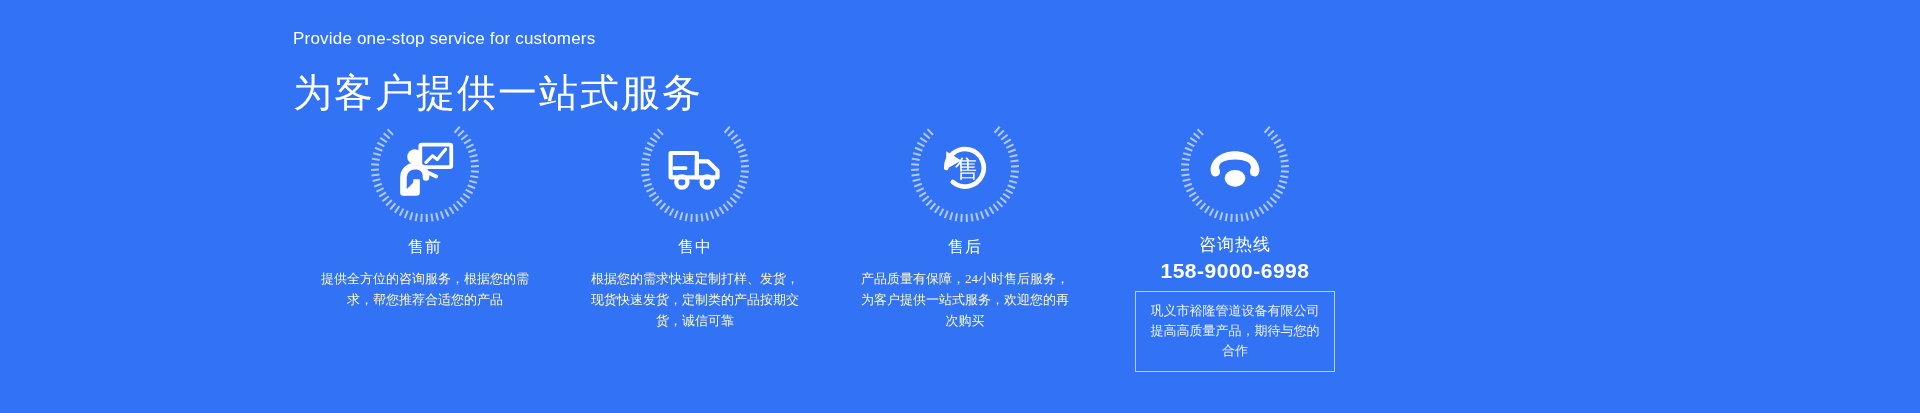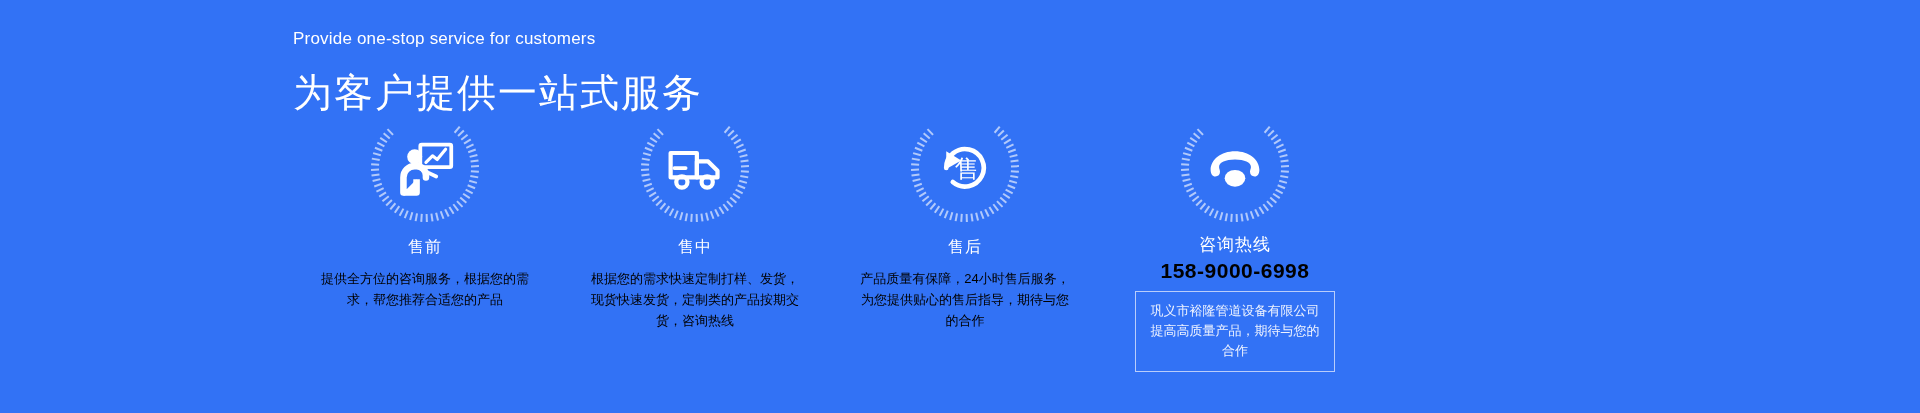--- a/index.html
+++ b/index.html
@@ -95,38 +95,39 @@
     font-size: 16px;
     line-height: 28px;
     color: #ffffff;
     font-weight: 400;
     letter-spacing: 1px;
   }
   .card-desc {
     margin-top: 7px;
     font-size: 13px;
     line-height: 21px;
-    color: #000000;
+    color: #fef9c3;
     font-weight: 400;
     width: 220px;
+    font-family: Liberation Serif, serif;
   }
 
   
   .hotline-title {
     margin-top: 9px;
     font-size: 17px;
     line-height: 24px;
     color: #ffffff;
     letter-spacing: 1px;
   }
   .hotline-number {
     margin-top: 1px;
     font-size: 21px;
     line-height: 26px;
-    color: #000000;
+    color: #ffffff;
     font-weight: bold;
     letter-spacing: .5px;
   }
   .hotline-box {
     margin-top: 7px;
     width: 200px;
     border: 1px solid #b9cdfb;
     padding: 9px 10px 10px;
     box-sizing: border-box;
     font-size: 13px;
@@ -267,21 +268,21 @@
         </svg>
         <svg class="glyph" viewBox="0 0 64 64">
           <path d="M6 16 h28 v26 h-28 z" fill="none" stroke="#ffffff" stroke-width="4.5" stroke-linejoin="round"></path>
           <path d="M34 25 h12 l10 10 v7 h-22 z" fill="none" stroke="#ffffff" stroke-width="4.5" stroke-linejoin="round"></path>
           <line x1="10" y1="32" x2="22" y2="32" stroke="#ffffff" stroke-width="4" stroke-linecap="round"></line>
           <circle cx="18" cy="47" r="6" fill="none" stroke="#ffffff" stroke-width="4.5"></circle>
           <circle cx="45" cy="47" r="6" fill="none" stroke="#ffffff" stroke-width="4.5"></circle>
         </svg>
       </div>
       <div class="card-title">售中</div>
-      <div class="card-desc">根据您的需求快速定制打样、发货，现货快速发货，定制类的产品按期交货，咨询热线</div>
+      <div class="card-desc">根据您的需求快速定制打样、发货，现货快速发货，定制类的产品按期交货，诚信可靠</div>
     </div>
 
     <div class="card">
       <div class="icon-wrap">
         <svg class="dial" viewBox="0 0 112 112">
           <g stroke="#ffffff" stroke-width="2" opacity="0.62">
             <line x1="56" y1="2" x2="56" y2="10" transform="rotate(40 56 56)"></line>
             <line x1="56" y1="2" x2="56" y2="10" transform="rotate(46 56 56)"></line>
             <line x1="56" y1="2" x2="56" y2="10" transform="rotate(52 56 56)"></line>
             <line x1="56" y1="2" x2="56" y2="10" transform="rotate(58 56 56)"></line>
@@ -330,21 +331,21 @@
             <line x1="56" y1="2" x2="56" y2="10" transform="rotate(316 56 56)"></line>
           </g>
         </svg>
         <svg class="glyph" viewBox="0 0 64 64">
           <path d="M12 32 a20 20 0 1 1 7 15" fill="none" stroke="#ffffff" stroke-width="5" stroke-linecap="round"></path>
           <polygon points="12,14 12,33 28,24" fill="#ffffff"></polygon>
           <text x="34" y="42" font-family="'DejaVu Sans','Liberation Sans',sans-serif" font-size="26" fill="#ffffff" text-anchor="middle">售</text>
         </svg>
       </div>
       <div class="card-title">售后</div>
-      <div class="card-desc">产品质量有保障，24小时售后服务，为您提供贴心的售后指导，期待与您的合作</div>
+      <div class="card-desc">产品质量有保障，24小时售后服务，为客户提供一站式服务，欢迎您的再次购买</div>
     </div>
 
     <div class="card">
       <div class="icon-wrap">
         <svg class="dial" viewBox="0 0 112 112">
           <g stroke="#ffffff" stroke-width="2" opacity="0.62">
             <line x1="56" y1="2" x2="56" y2="10" transform="rotate(40 56 56)"></line>
             <line x1="56" y1="2" x2="56" y2="10" transform="rotate(46 56 56)"></line>
             <line x1="56" y1="2" x2="56" y2="10" transform="rotate(52 56 56)"></line>
             <line x1="56" y1="2" x2="56" y2="10" transform="rotate(58 56 56)"></line>

